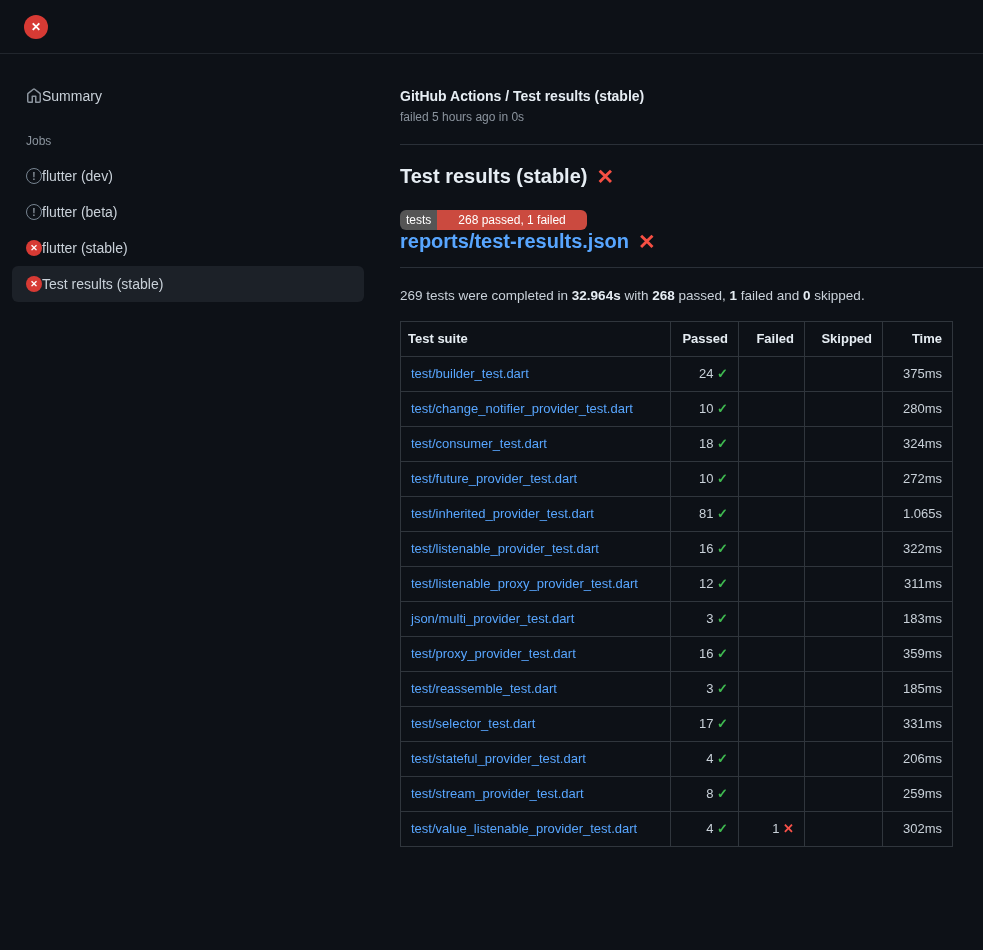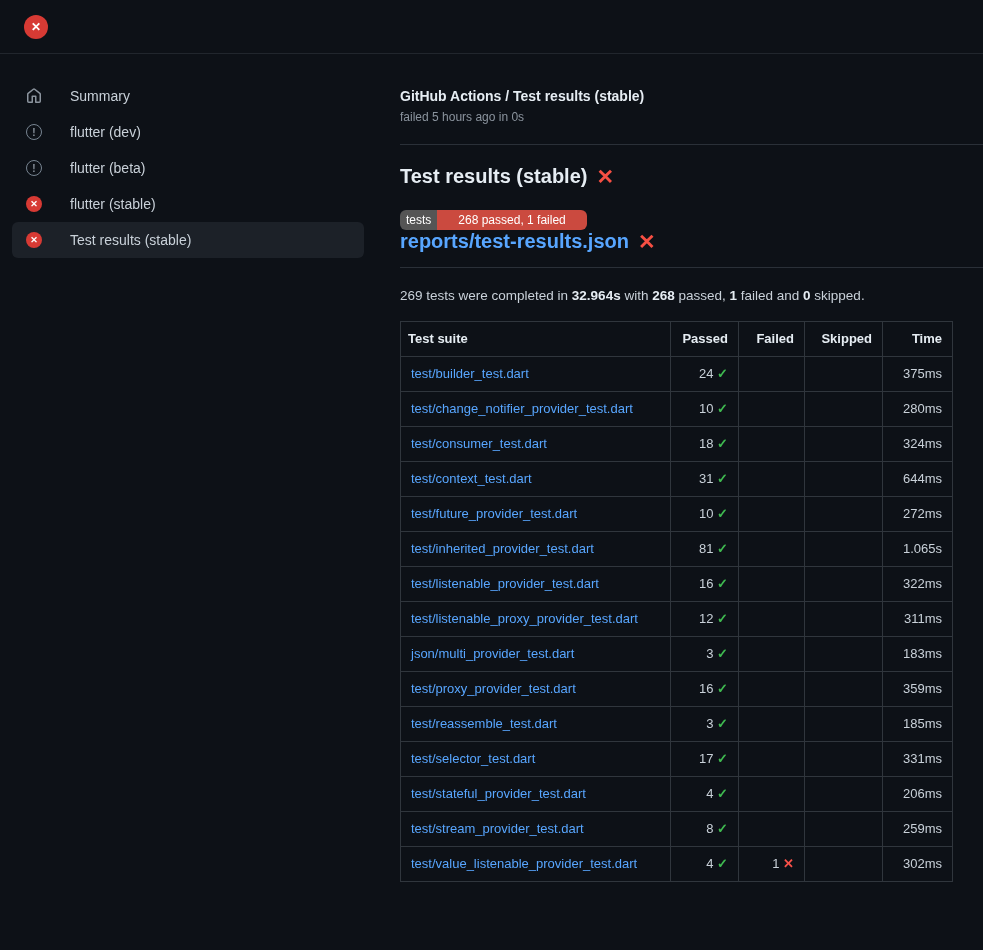--- a/index.html
+++ b/index.html
@@ -21,21 +21,21 @@
     background:#d73a34; color:#fff;
     display:flex; align-items:center; justify-content:center;
     font-size:12px; font-weight:bold; flex-shrink:0;
   }
   .topbar h1 { font-size:17px; font-weight:700; color:#e6edf3; }
   .topbar .build { color:#848d97; font-weight:400; }
   
   .layout { display:flex; align-items:flex-start; }
   .sidebar { width:376px; flex-shrink:0; padding:24px 12px 0 12px; }
   .side-item {
-    display:flex; align-items:center; gap:28px;
+    display:flex; align-items:center; gap:0;
     padding:10px 14px; border-radius:6px;
     font-size:14px; color:#c9d1d9; cursor:pointer;
   }
   .side-item.selected { background:#1c2128; }
   .home-ic { display:flex; width:16px; height:16px; flex-shrink:0; }
   .jobs-label { color:#8b949e; font-size:12px; padding:20px 14px 10px 14px; }
   .status-icon {
     width:16px; height:16px; border-radius:50%; flex-shrink:0;
     display:flex; align-items:center; justify-content:center;
   }
@@ -90,20 +90,21 @@
 
   <aside class="sidebar">
     <div class="side-item">
       <span class="home-ic">
         <svg viewBox="0 0 16 16" width="16" height="16" aria-hidden="true">
             <path fill="#8b949e" d="M8.156 1.835a.25.25 0 0 0-.312 0l-5.25 4.2a.25.25 0 0 0-.094.196v7.019c0 .138.112.25.25.25H5.5V8.25a.75.75 0 0 1 .75-.75h3.5a.75.75 0 0 1 .75.75v5.25h2.75a.25.25 0 0 0 .25-.25V6.23a.25.25 0 0 0-.094-.195l-5.25-4.2Zm-1.25-1.172a1.75 1.75 0 0 1 2.188 0l5.25 4.2c.415.332.656.835.656 1.367v7.02A1.75 1.75 0 0 1 13.25 15h-3.5a.75.75 0 0 1-.75-.75V9H7v5.25a.75.75 0 0 1-.75.75h-3.5A1.75 1.75 0 0 1 1 13.25V6.23c0-.531.24-1.034.656-1.366l5.25-4.2Z"></path>
           </svg>
       </span>
       <span>Summary</span>
     </div>
+    <div class="jobs-label">Jobs</div>
     <div>
         <div class="side-item">
           <span class="status-icon neutral">!</span>
           <span>flutter (dev)</span>
         </div>
         <div class="side-item">
           <span class="status-icon neutral">!</span>
           <span>flutter (beta)</span>
         </div>
         <div class="side-item">
@@ -166,27 +167,20 @@
             <td class="col-time">280ms</td>
           </tr>
           <tr>
             <td class="col-suite"><a href="#">test/consumer_test.dart</a></td>
             <td class="col-num">18 <span class="pass-mark">✓</span></td>
             <td class="col-num"></td>
             <td class="col-num"></td>
             <td class="col-time">324ms</td>
           </tr>
           <tr>
-            <td class="col-suite"><a href="#">test/context_test.dart</a></td>
-            <td class="col-num">31 <span class="pass-mark">✓</span></td>
-            <td class="col-num"></td>
-            <td class="col-num"></td>
-            <td class="col-time">644ms</td>
-          </tr>
-          <tr>
             <td class="col-suite"><a href="#">test/future_provider_test.dart</a></td>
             <td class="col-num">10 <span class="pass-mark">✓</span></td>
             <td class="col-num"></td>
             <td class="col-num"></td>
             <td class="col-time">272ms</td>
           </tr>
           <tr>
             <td class="col-suite"><a href="#">test/inherited_provider_test.dart</a></td>
             <td class="col-num">81 <span class="pass-mark">✓</span></td>
             <td class="col-num"></td>

